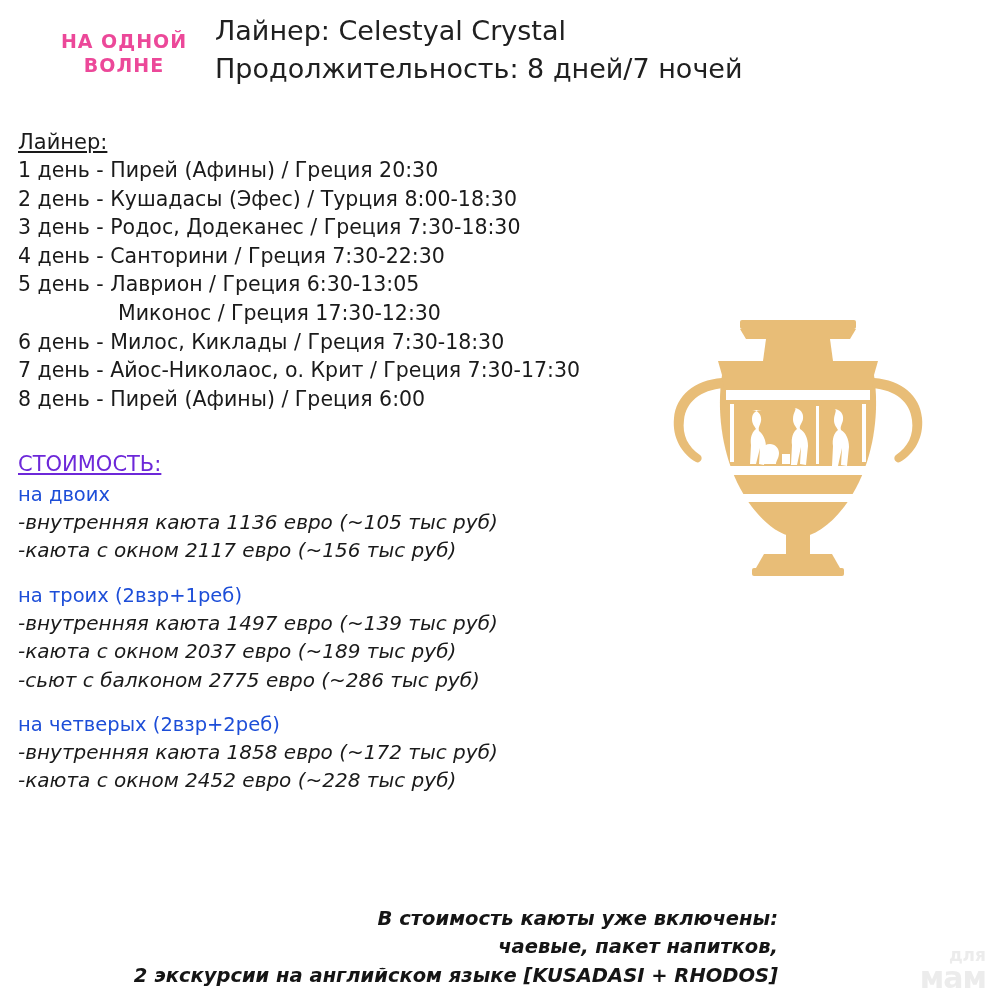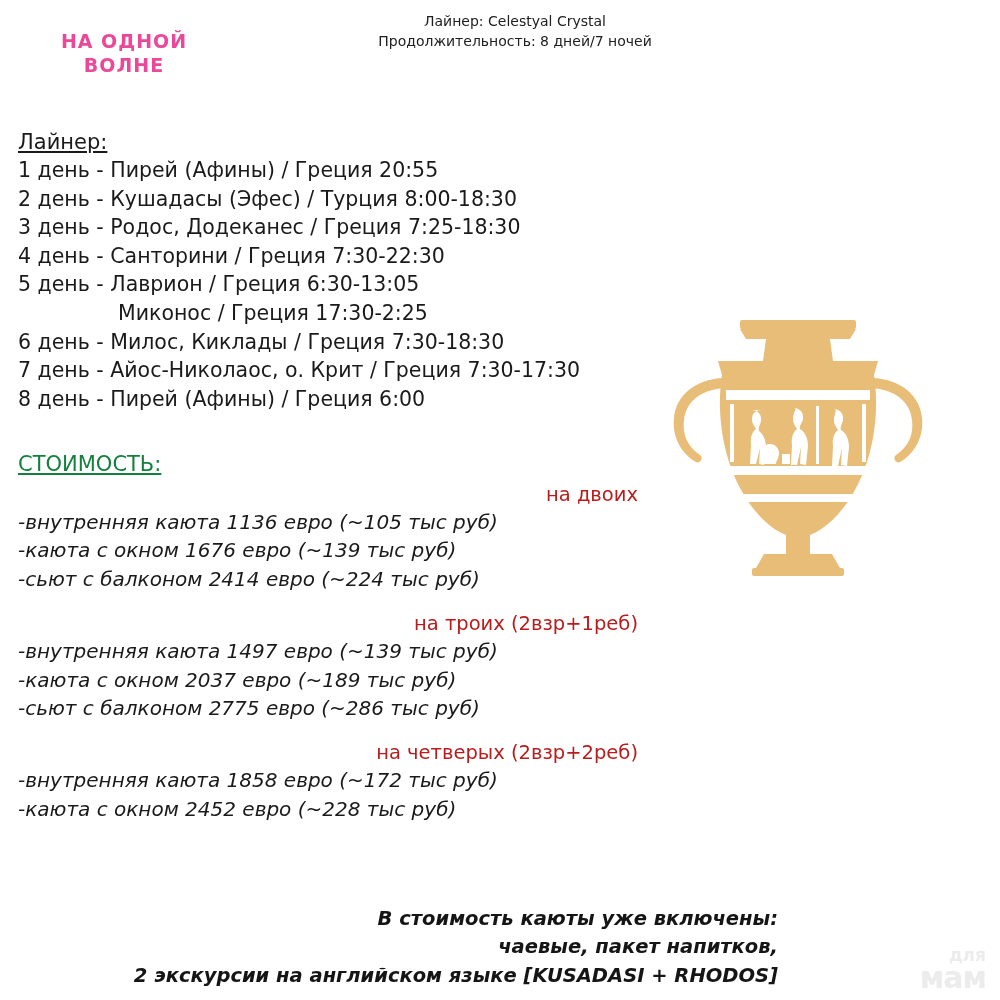--- a/index.html
+++ b/index.html
@@ -30,22 +30,21 @@
     line-height: 1.25;
     letter-spacing: 1px;
     text-transform: uppercase;
   }
 
   .header-lines {
     position: absolute;
     left: 215px;
     top: 12px;
     width: 600px;
-    text-align: center;
-    font-size: 14px;
+    font-size: 27px;
     line-height: 1.42;
     color: #202020;
   }
 
   
   .route {
     position: absolute;
     left: 18px;
     top: 130px;
     width: 680px;
@@ -67,33 +66,32 @@
 
   
   .price {
     position: absolute;
     left: 18px;
     top: 452px;
     width: 620px;
   }
   .price-title {
     font-size: 21px;
-    color: #15803d;
+    color: #6d28d9;
     text-decoration: underline;
     text-underline-offset: 2px;
     margin-bottom: 7px;
   }
   .group {
     margin-bottom: 19px;
   }
   .group-head {
     font-size: 19.5px;
-    color: #b91c1c;
+    color: #1d4ed8;
     margin-bottom: 2px;
-    text-align: right;
   }
   .group-row {
     font-size: 20px;
     line-height: 1.42;
     font-style: italic;
   }
 
   
   .note {
     position: absolute;
@@ -137,39 +135,38 @@
   <span>НА ОДНОЙ ВОЛНЕ</span>
 </div>
 
 <div class="header-lines">
   <div>Лайнер: Celestyal Crystal</div>
   <div>Продолжительность: 8 дней/7 ночей</div>
 </div>
 
 <div class="route">
   <div class="route-title">Лайнер:</div>
-  <div class="route-line">1 день - Пирей (Афины) / Греция 20:55</div>
+  <div class="route-line">1 день - Пирей (Афины) / Греция 20:30</div>
   <div class="route-line">2 день - Кушадасы (Эфес) / Турция 8:00-18:30</div>
-  <div class="route-line">3 день - Родос, Додеканес / Греция 7:25-18:30</div>
+  <div class="route-line">3 день - Родос, Додеканес / Греция 7:30-18:30</div>
   <div class="route-line">4 день - Санторини / Греция 7:30-22:30</div>
   <div class="route-line">5 день - Лаврион / Греция 6:30-13:05</div>
-  <div class="route-line indent">Миконос / Греция 17:30-2:25</div>
+  <div class="route-line indent">Миконос / Греция 17:30-12:30</div>
   <div class="route-line">6 день - Милос, Киклады / Греция 7:30-18:30</div>
   <div class="route-line">7 день - Айос-Николаос, о. Крит / Греция 7:30-17:30</div>
   <div class="route-line">8 день - Пирей (Афины) / Греция 6:00</div>
 </div>
 
 <div class="price">
   <div class="price-title">СТОИМОСТЬ:</div>
 
   <div class="group">
     <div class="group-head">на двоих</div>
     <div class="group-row">-внутренняя каюта 1136 евро (~105 тыс руб)</div>
-    <div class="group-row">-каюта с окном 1676 евро (~139 тыс руб)</div>
-    <div class="group-row">-сьют с балконом 2414 евро (~224 тыс руб)</div>
+    <div class="group-row">-каюта с окном 2117 евро (~156 тыс руб)</div>
   </div>
 
   <div class="group">
     <div class="group-head">на троих (2взр+1реб)</div>
     <div class="group-row">-внутренняя каюта 1497 евро (~139 тыс руб)</div>
     <div class="group-row">-каюта с окном 2037 евро (~189 тыс руб)</div>
     <div class="group-row">-сьют с балконом 2775 евро (~286 тыс руб)</div>
   </div>
 
   <div class="group">

